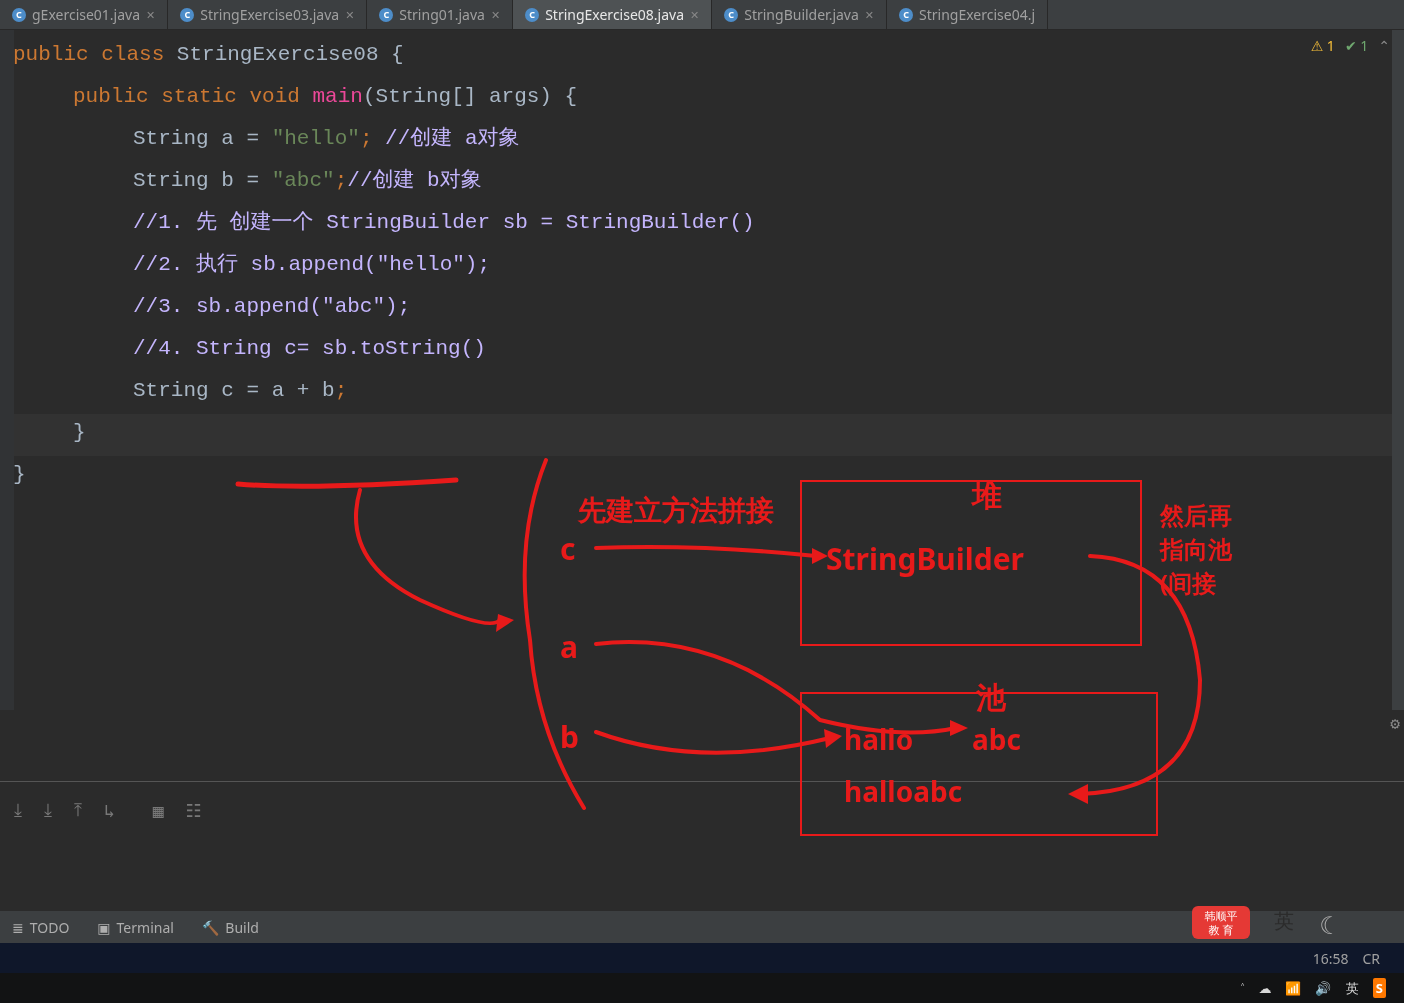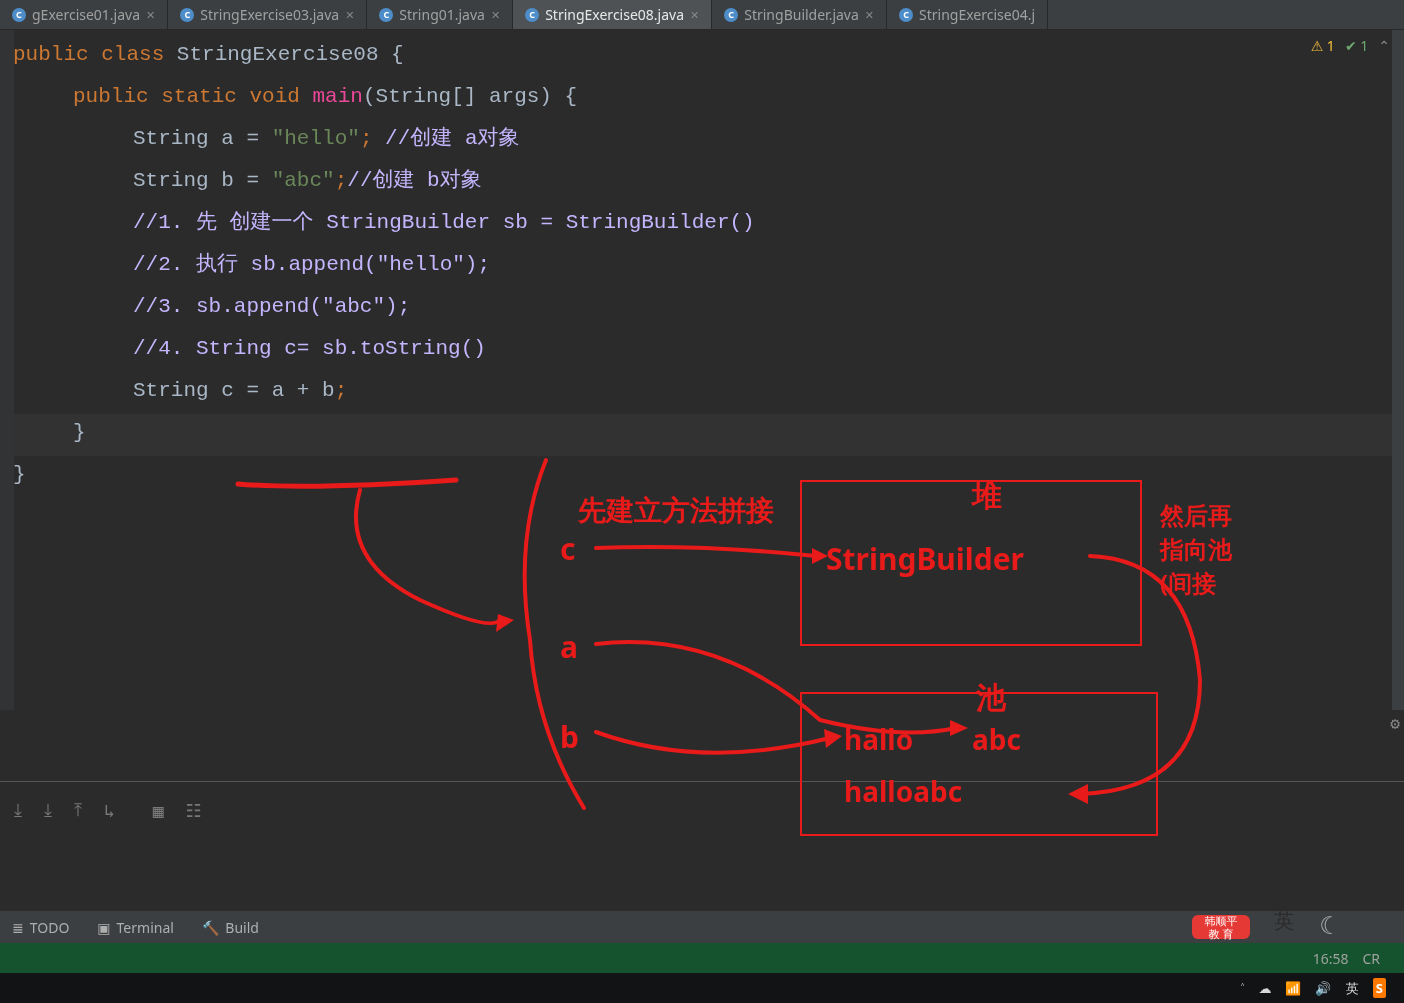--- a/index.html
+++ b/index.html
@@ -127,21 +127,21 @@
       font-family: system-ui, sans-serif;
       font-size: 14px;
       color: #aeaeae;
     }
     .panel-item { display: flex; gap: 6px; align-items: center; cursor: pointer; }
     .panel-icon { font-size: 14px; }
     .status-bar {
       position: absolute;
       left: 0; right: 0; bottom: 30px;
       height: 30px;
-      background: #14532d;
+      background: #0f172a;
       display: flex;
       align-items: center;
       justify-content: flex-end;
       padding: 0 24px;
       font-family: system-ui, sans-serif;
       font-size: 14px;
       color: #a0a0a0;
       gap: 14px;
     }
     .gear { position: absolute; right: 4px; top: 714px; font-size: 16px; color: #888; }
@@ -172,21 +172,21 @@
     .box {
       border: 2px solid #e81a1a;
       position: absolute;
       z-index: 4;
     }
     .brand-badge {
       position: absolute;
       right: 154px;
       bottom: 64px;
       width: 58px;
-      height: 24px;
+      height: 33px;
       background: #e53935;
       border-radius: 6px;
       color: #fff;
       font-family: system-ui, sans-serif;
       font-size: 11px;
       display: flex;
       flex-direction: column;
       align-items: center;
       justify-content: center;
       line-height: 1.2;

